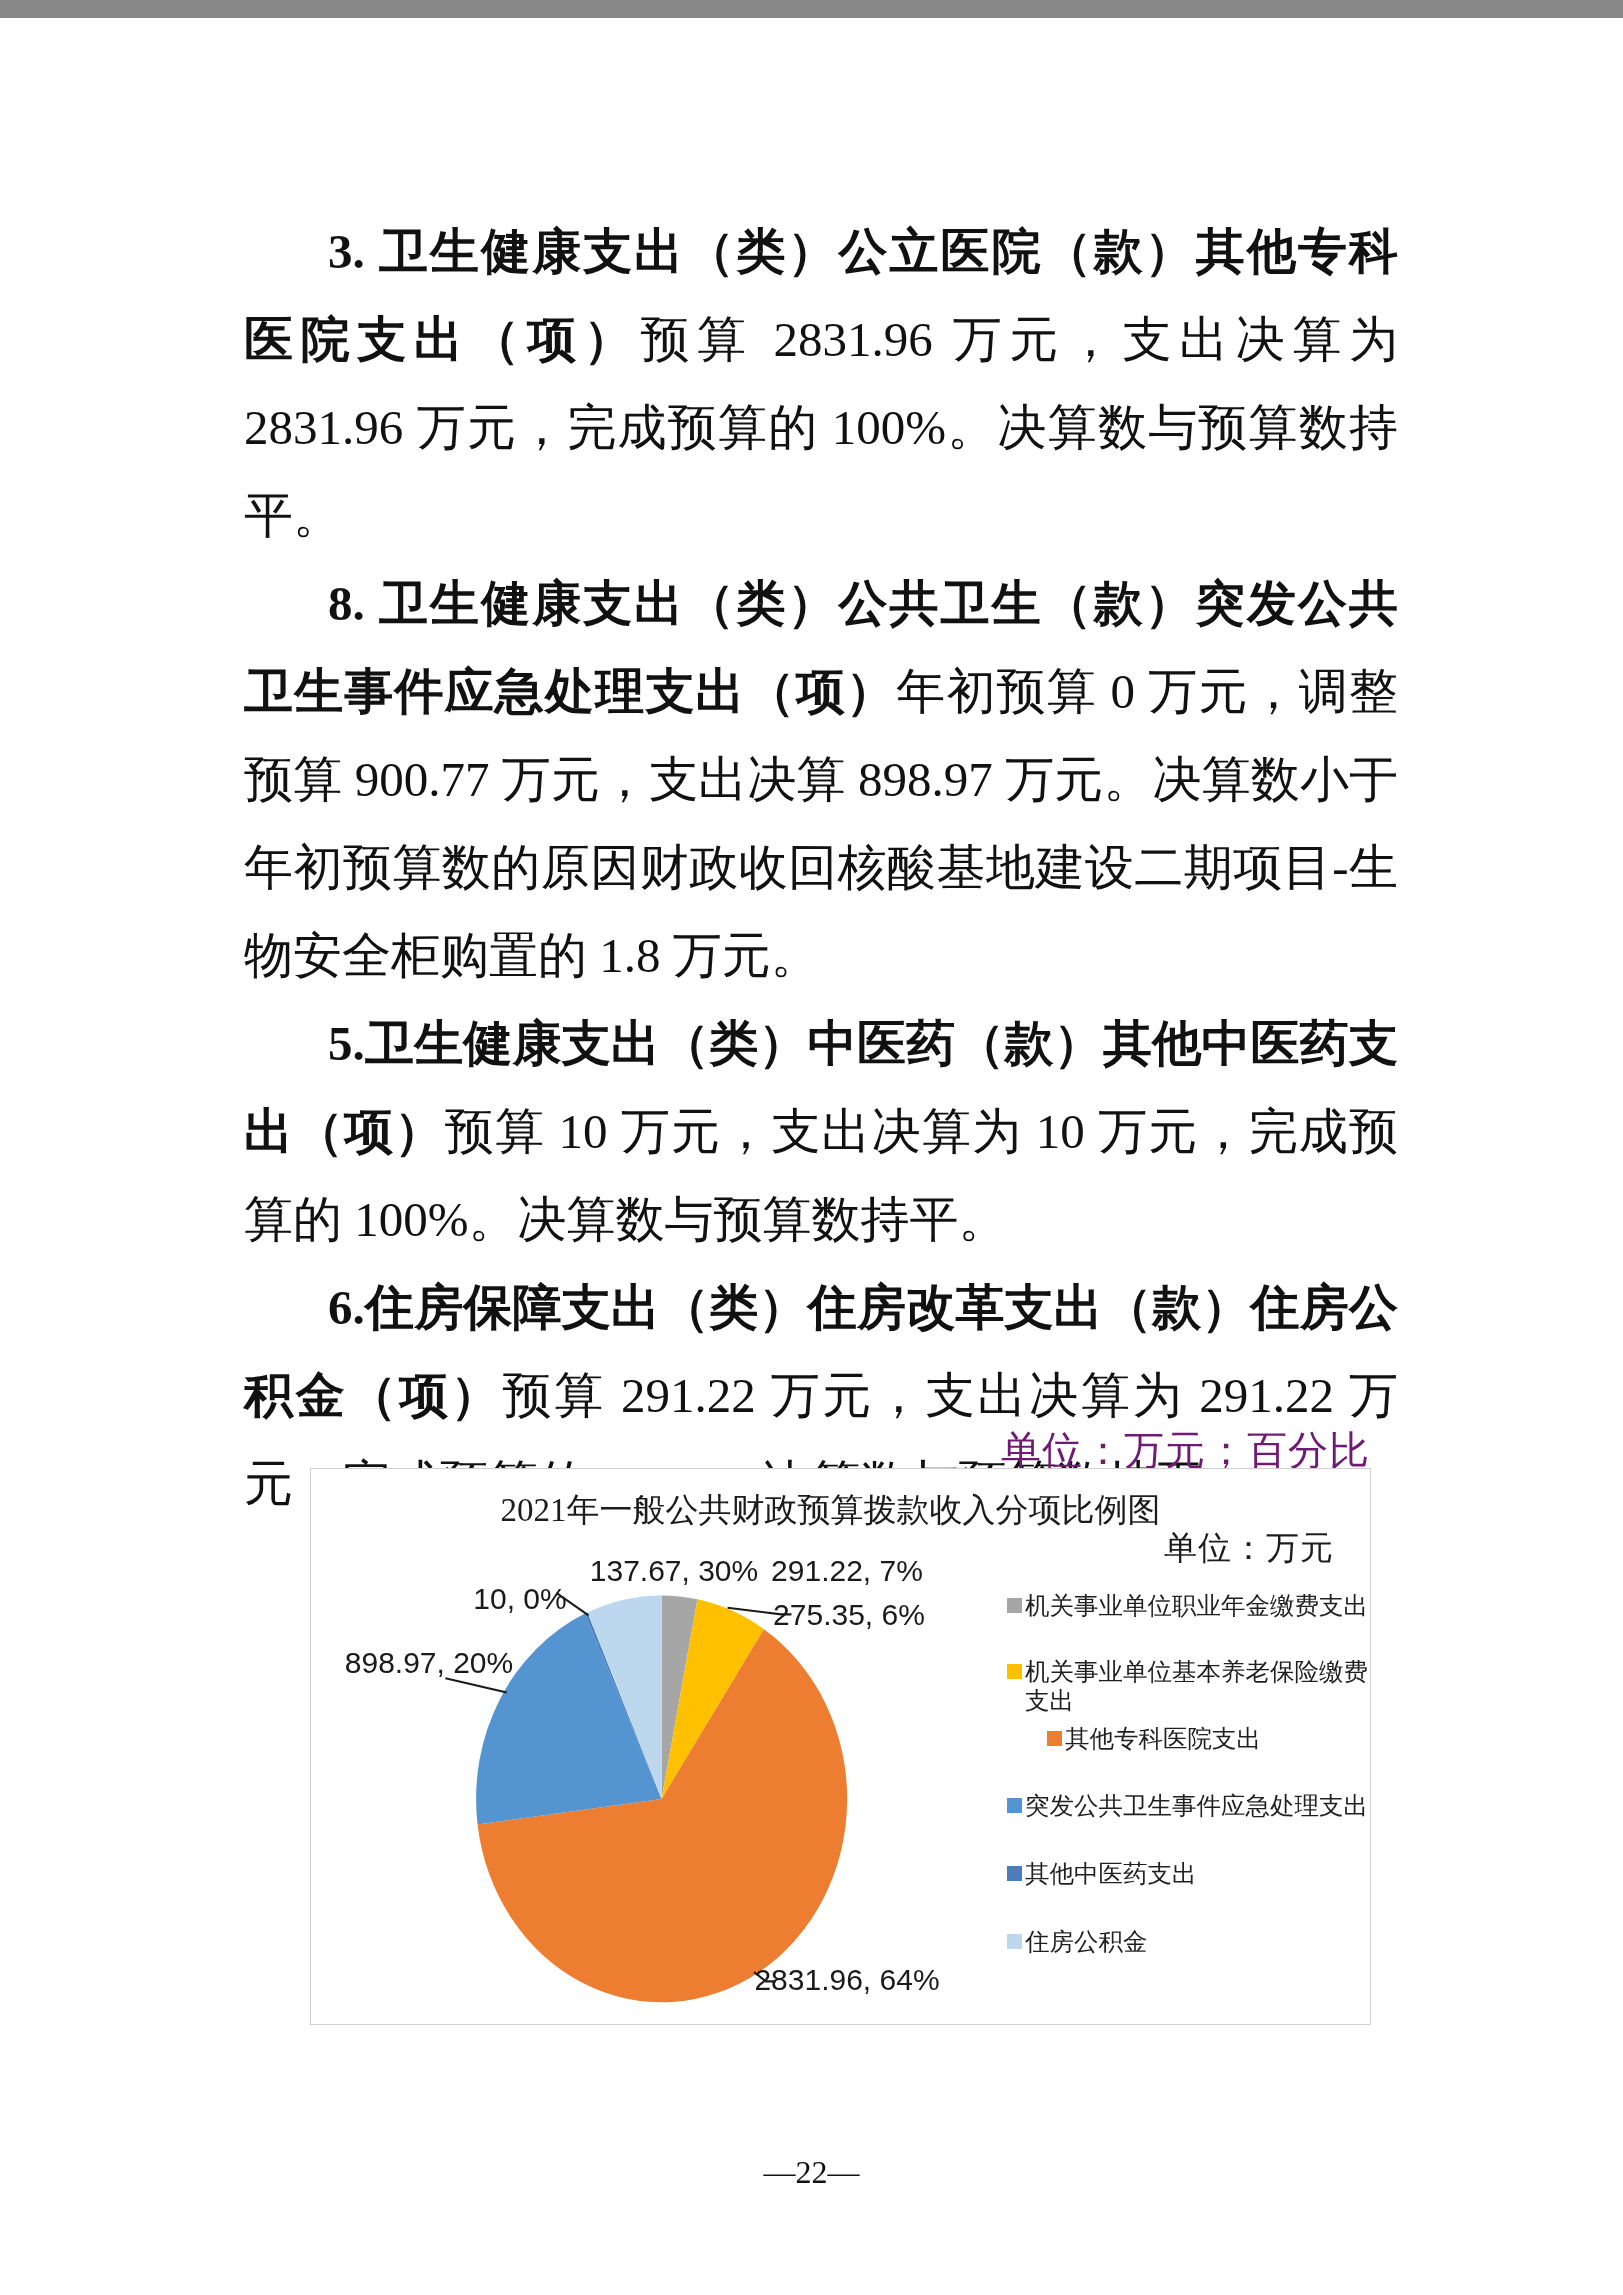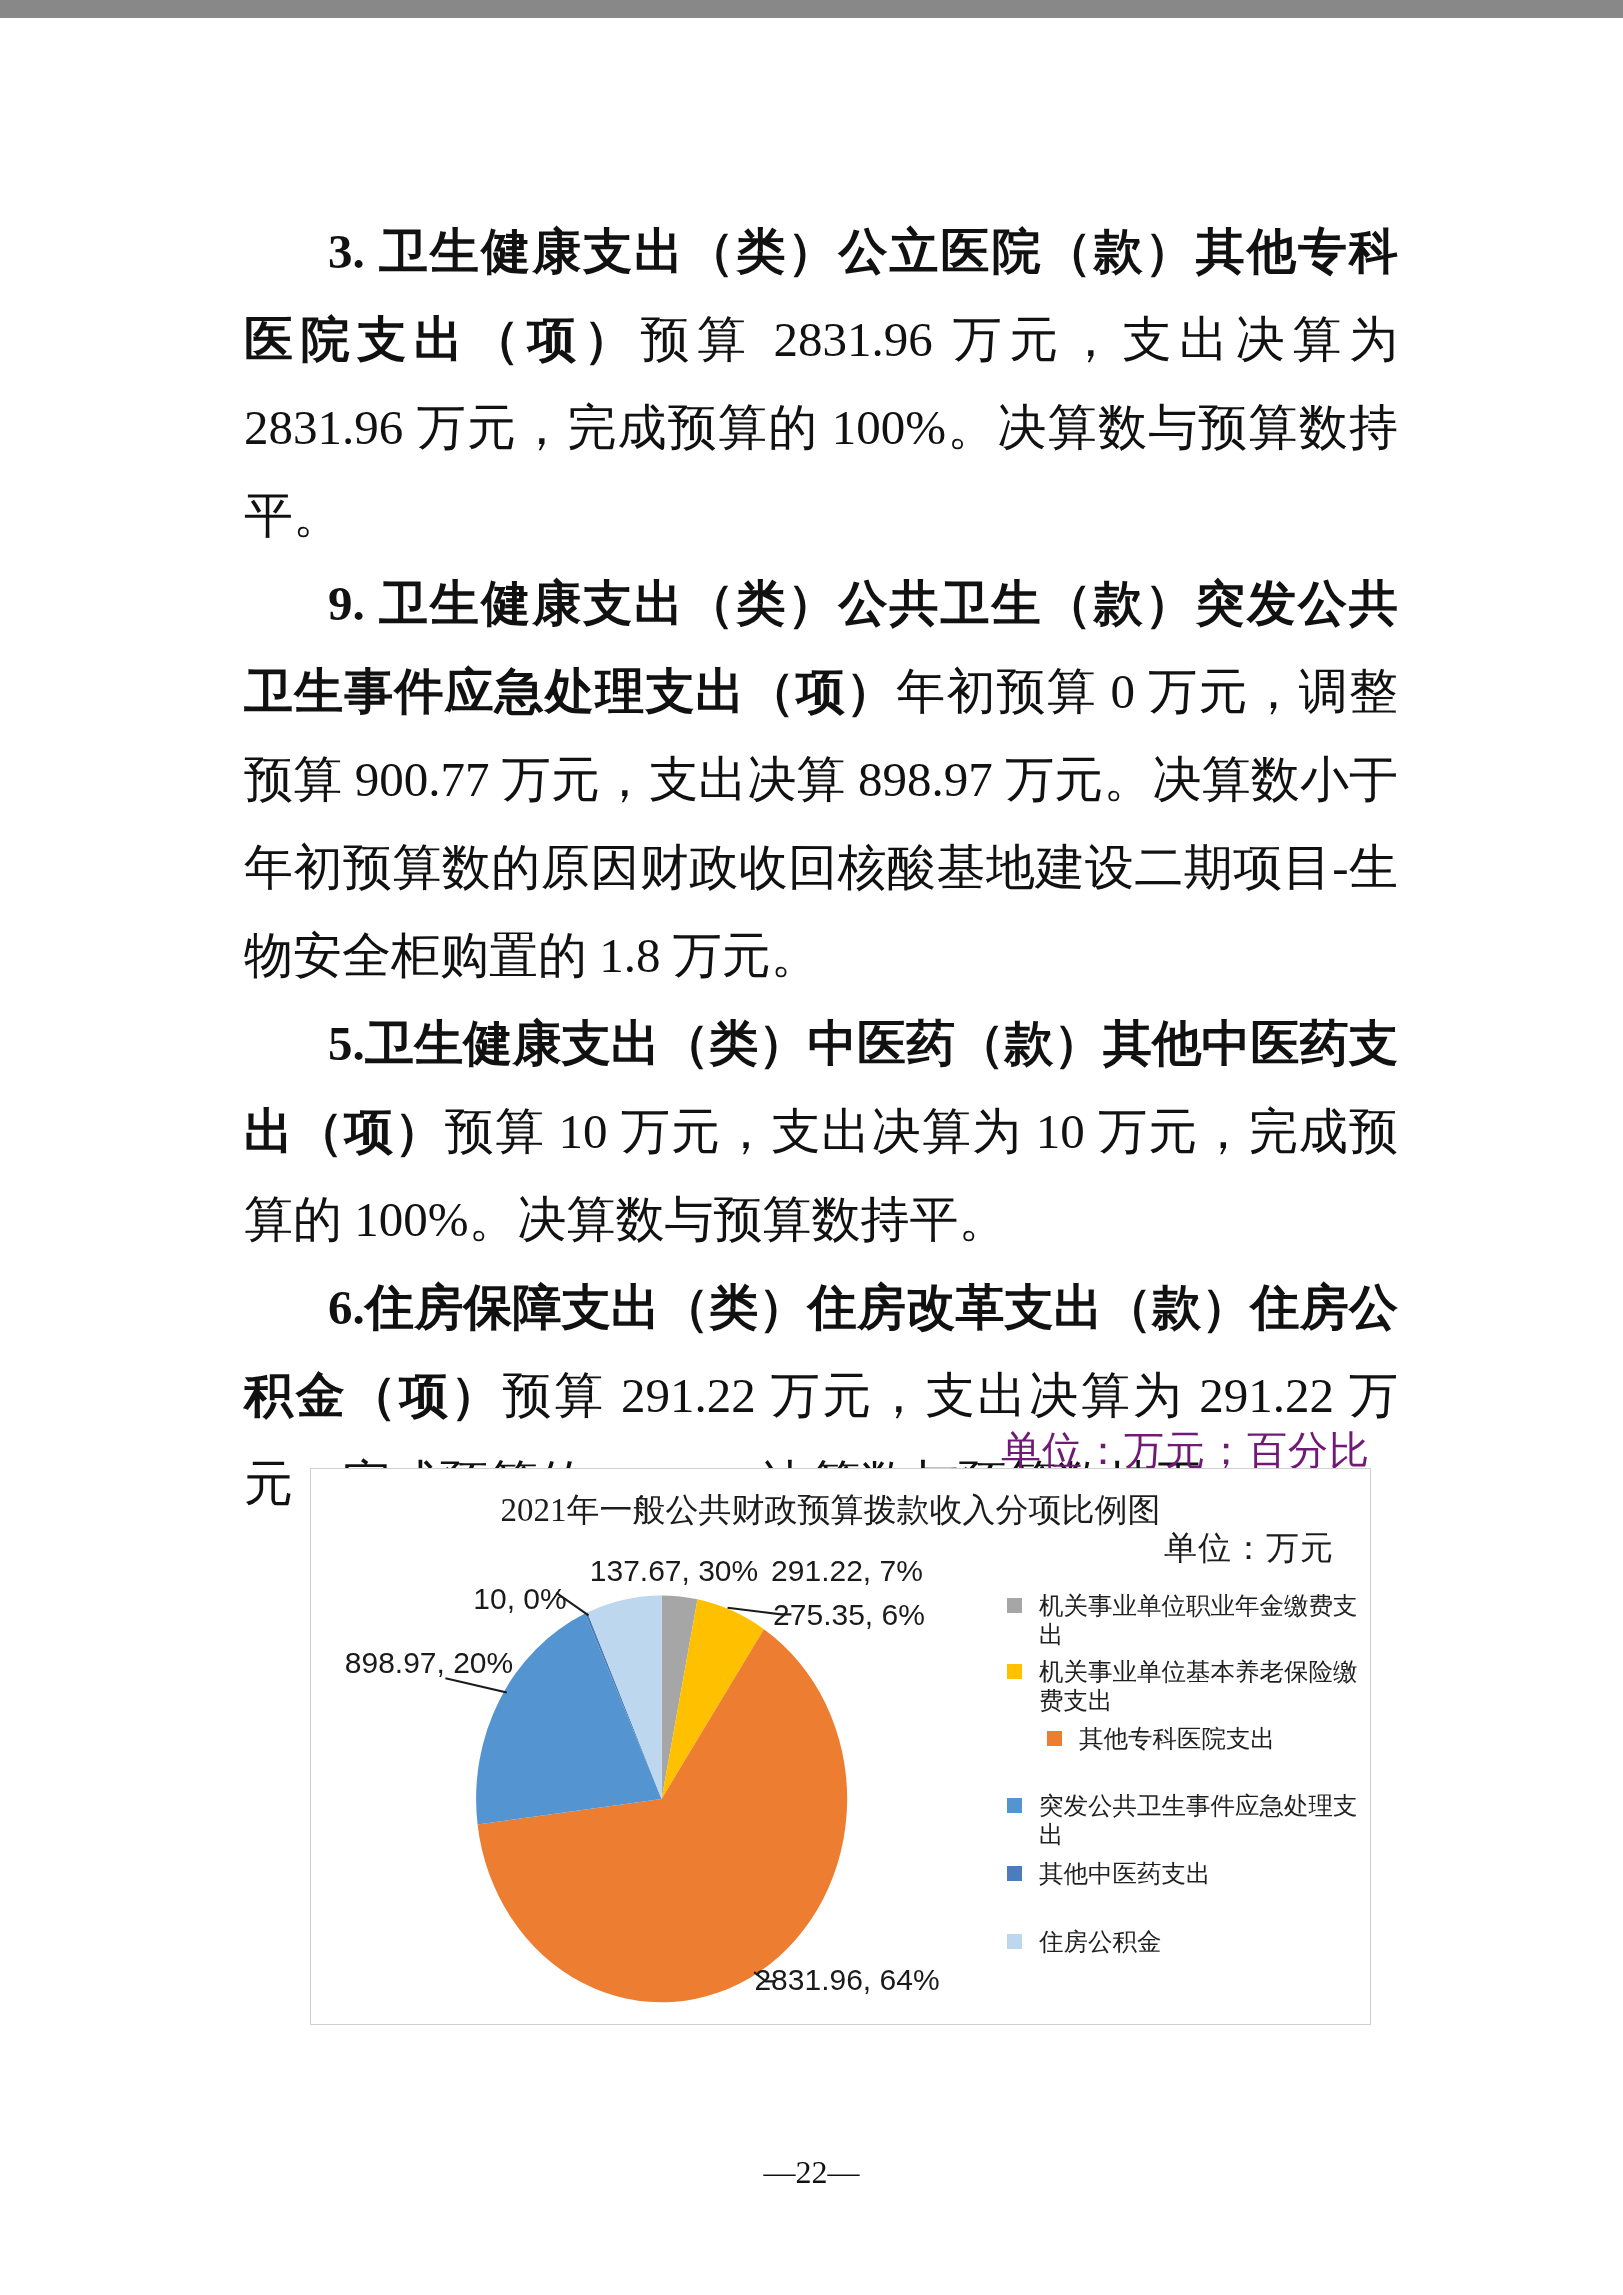--- a/index.html
+++ b/index.html
@@ -37,37 +37,37 @@
     font-size:33px; color:#1c1c1c; letter-spacing:1px;
   }
   .chart-svg { position:absolute; left:0; top:0; width:1058px; height:554px; }
   .dlabel {
     position:absolute; transform:translate(-50%,-50%);
     font-family:"Liberation Sans","DejaVu Sans",sans-serif;
     font-size:30px; white-space:nowrap; color:#1a1a1a;
   }
   .legend-item {
     position:absolute; left:696px; width:365px;
-    display:flex; gap:17px; align-items:flex-start;
+    display:flex; gap:3px; align-items:flex-start;
   }
   .swatch { width:15px; height:15px; flex:0 0 15px; margin-top:6.6px; }
   .legend-label { font-size:24.5px; line-height:29px; color:#1f1f1f; }
   .page-number {
     position:absolute; top:2136px; left:0; width:100%;
     text-align:center; font-size:32px; color:#111;
   }
 </style>
 </head>
 <body>
 
 <div class="page">
 
   <div class="bodytext">
     <p><span class="lead">3. 卫生健康支出（类）公立医院（款）其他专科医院支出（项）</span><span>预算 2831.96 万元，支出决算为 2831.96 万元，完成预算的 100%。决算数与预算数持平。</span></p>
-    <p><span class="lead">9. 卫生健康支出（类）公共卫生（款）突发公共卫生事件应急处理支出（项）</span><span>年初预算 0 万元，调整预算 900.77 万元，支出决算 898.97 万元。决算数小于年初预算数的原因财政收回核酸基地建设二期项目-生物安全柜购置的 1.8 万元。</span></p>
+    <p><span class="lead">8. 卫生健康支出（类）公共卫生（款）突发公共卫生事件应急处理支出（项）</span><span>年初预算 0 万元，调整预算 900.77 万元，支出决算 898.97 万元。决算数小于年初预算数的原因财政收回核酸基地建设二期项目-生物安全柜购置的 1.8 万元。</span></p>
     <p><span class="lead">5.卫生健康支出（类）中医药（款）其他中医药支出（项）</span><span>预算 10 万元，支出决算为 10 万元，完成预算的 100%。决算数与预算数持平。</span></p>
     <p><span class="lead">6.住房保障支出（类）住房改革支出（款）住房公积金（项）</span><span>预算 291.22 万元，支出决算为 291.22 万元，完成预算的 100%。决算数与预算数持平。</span></p>
   </div>
 
   <div class="unit-note">单位：万元；百分比</div>
 
   <div class="chart-box">
     <div class="chart-title">2021年一般公共财政预算拨款收入分项比例图</div>
     <div class="chart-unit">单位：万元</div>
 

